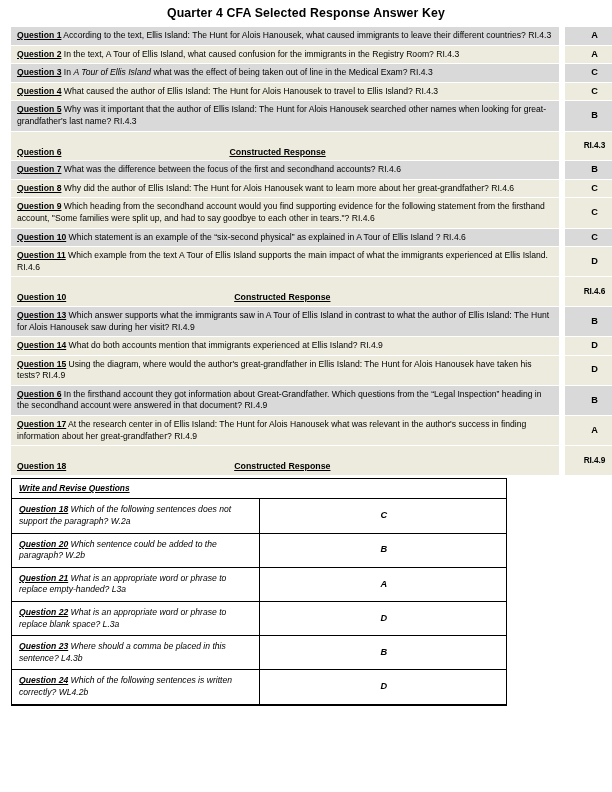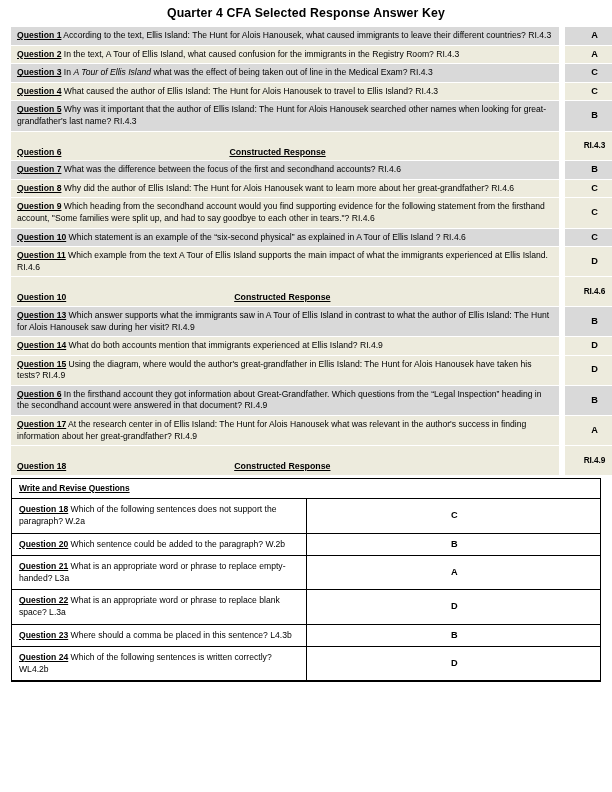--- a/index.html
+++ b/index.html
@@ -80,23 +80,24 @@
     display: inline-block;
     margin-left: 168px;
     font-weight: bold;
     text-decoration: underline;
     font-size: 8.8px;
   }
 
   
   .wr-wrap {
     margin: 2px 11px 0 11px;
-    width: 590px;
+    width: 496px;
     border: 1.6px solid #000000;
     box-sizing: border-box;
+    font-style: italic;
   }
   .wr-table {
     width: 100%;
     border-collapse: collapse;
     table-layout: fixed;
     background: #ffffff;
   }
   .wr-table td {
     border: 1px solid #000000;
     vertical-align: middle;

